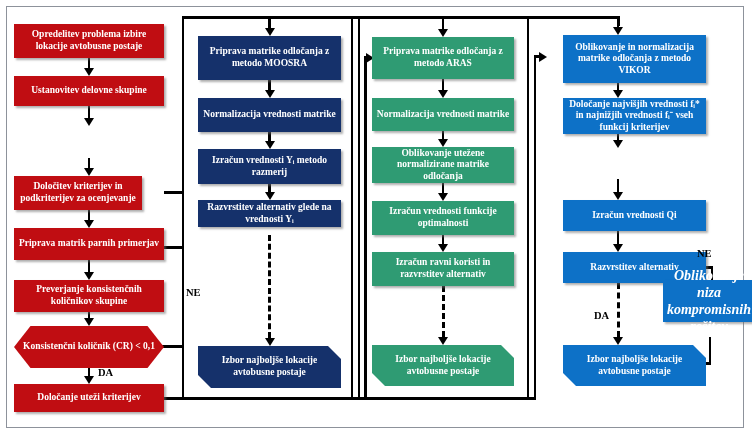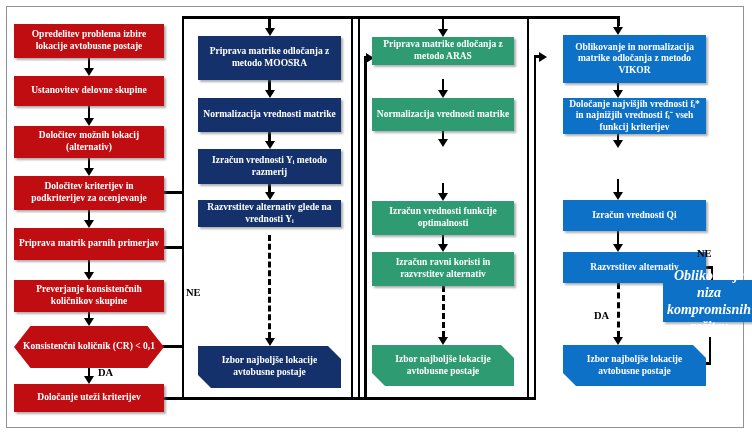--- a/index.html
+++ b/index.html
@@ -40,24 +40,21 @@
 
   <div class="hl" style="left:182px;top:16px;width:438px;"></div>
   <div class="vl" style="left:617px;top:16px;height:10px;"></div>
 
   <div class="box red" style="left:14px;top:24px;width:150px;height:34px;">
       <span>Opredelitev problema izbire lokacije avtobusne postaje</span>
     </div>
   <div class="box red" style="left:14px;top:76px;width:150px;height:30px;">
       <span>Ustanovitev delovne skupine</span>
     </div>
-  <div class="box red" style="left:14px;top:126px;width:150px;height:32px;">
-      <span>Določitev možnih lokacij (alternativ)</span>
-    </div>
-  <div class="box red" style="left:14px;top:176px;width:150px;height:34px;">
+  <div class="box red" style="left:14px;top:176px;width:128px;height:34px;">
       <span>Določitev kriterijev in podkriterijev za ocenjevanje</span>
     </div>
   <div class="box red" style="left:14px;top:228px;width:150px;height:32px;">
       <span>Priprava matrik parnih primerjav</span>
     </div>
   <div class="box red" style="left:14px;top:280px;width:150px;height:32px;">
       <span>Preverjanje konsistenčnih količnikov skupine</span>
     </div>
   <div class="box red hex" style="left:14px;top:326px;width:150px;height:42px;">
       <span>Konsistenčni količnik (CR) &lt; 0,1</span>
@@ -115,25 +112,28 @@
     <div class="ah-d" style="left:264.5px;top:28px;"></div>
   <div class="vl" style="left:268.25px;top:80px;height:11px;"></div>
     <div class="ah-d" style="left:264.5px;top:90px;"></div>
   <div class="vl" style="left:268.25px;top:132px;height:10px;"></div>
     <div class="ah-d" style="left:264.5px;top:141px;"></div>
   <div class="vl" style="left:268.25px;top:182px;height:11px;"></div>
     <div class="ah-d" style="left:264.5px;top:192px;"></div>
   <div class="vdash" style="left:268px;top:235px;height:103px;"></div>
     <div class="ah-d" style="left:264.5px;top:338px;"></div>
 
-  <div class="box green" style="left:372px;top:37px;width:142px;height:28px;">
+  <div class="box green" style="left:372px;top:37px;width:142px;height:42px;">
       <span>Priprava matrike odločanja z metodo ARAS</span>
     </div>
   <div class="box green" style="left:372px;top:98px;width:142px;height:33px;">
       <span>Normalizacija vrednosti matrike</span>
+    </div>
+  <div class="box green" style="left:372px;top:147px;width:142px;height:36px;">
+      <span>Oblikovanje utežene normalizirane matrike odločanja</span>
     </div>
   <div class="box green" style="left:372px;top:201px;width:142px;height:34px;">
       <span>Izračun vrednosti funkcije optimalnosti</span>
     </div>
   <div class="box green" style="left:372px;top:252px;width:142px;height:34px;">
       <span>Izračun ravni koristi in razvrstitev alternativ</span>
     </div>
   <div class="box green banner" style="left:372px;top:345px;width:142px;height:41px;">
       <span>Izbor najboljše lokacije avtobusne postaje</span>
     </div>

